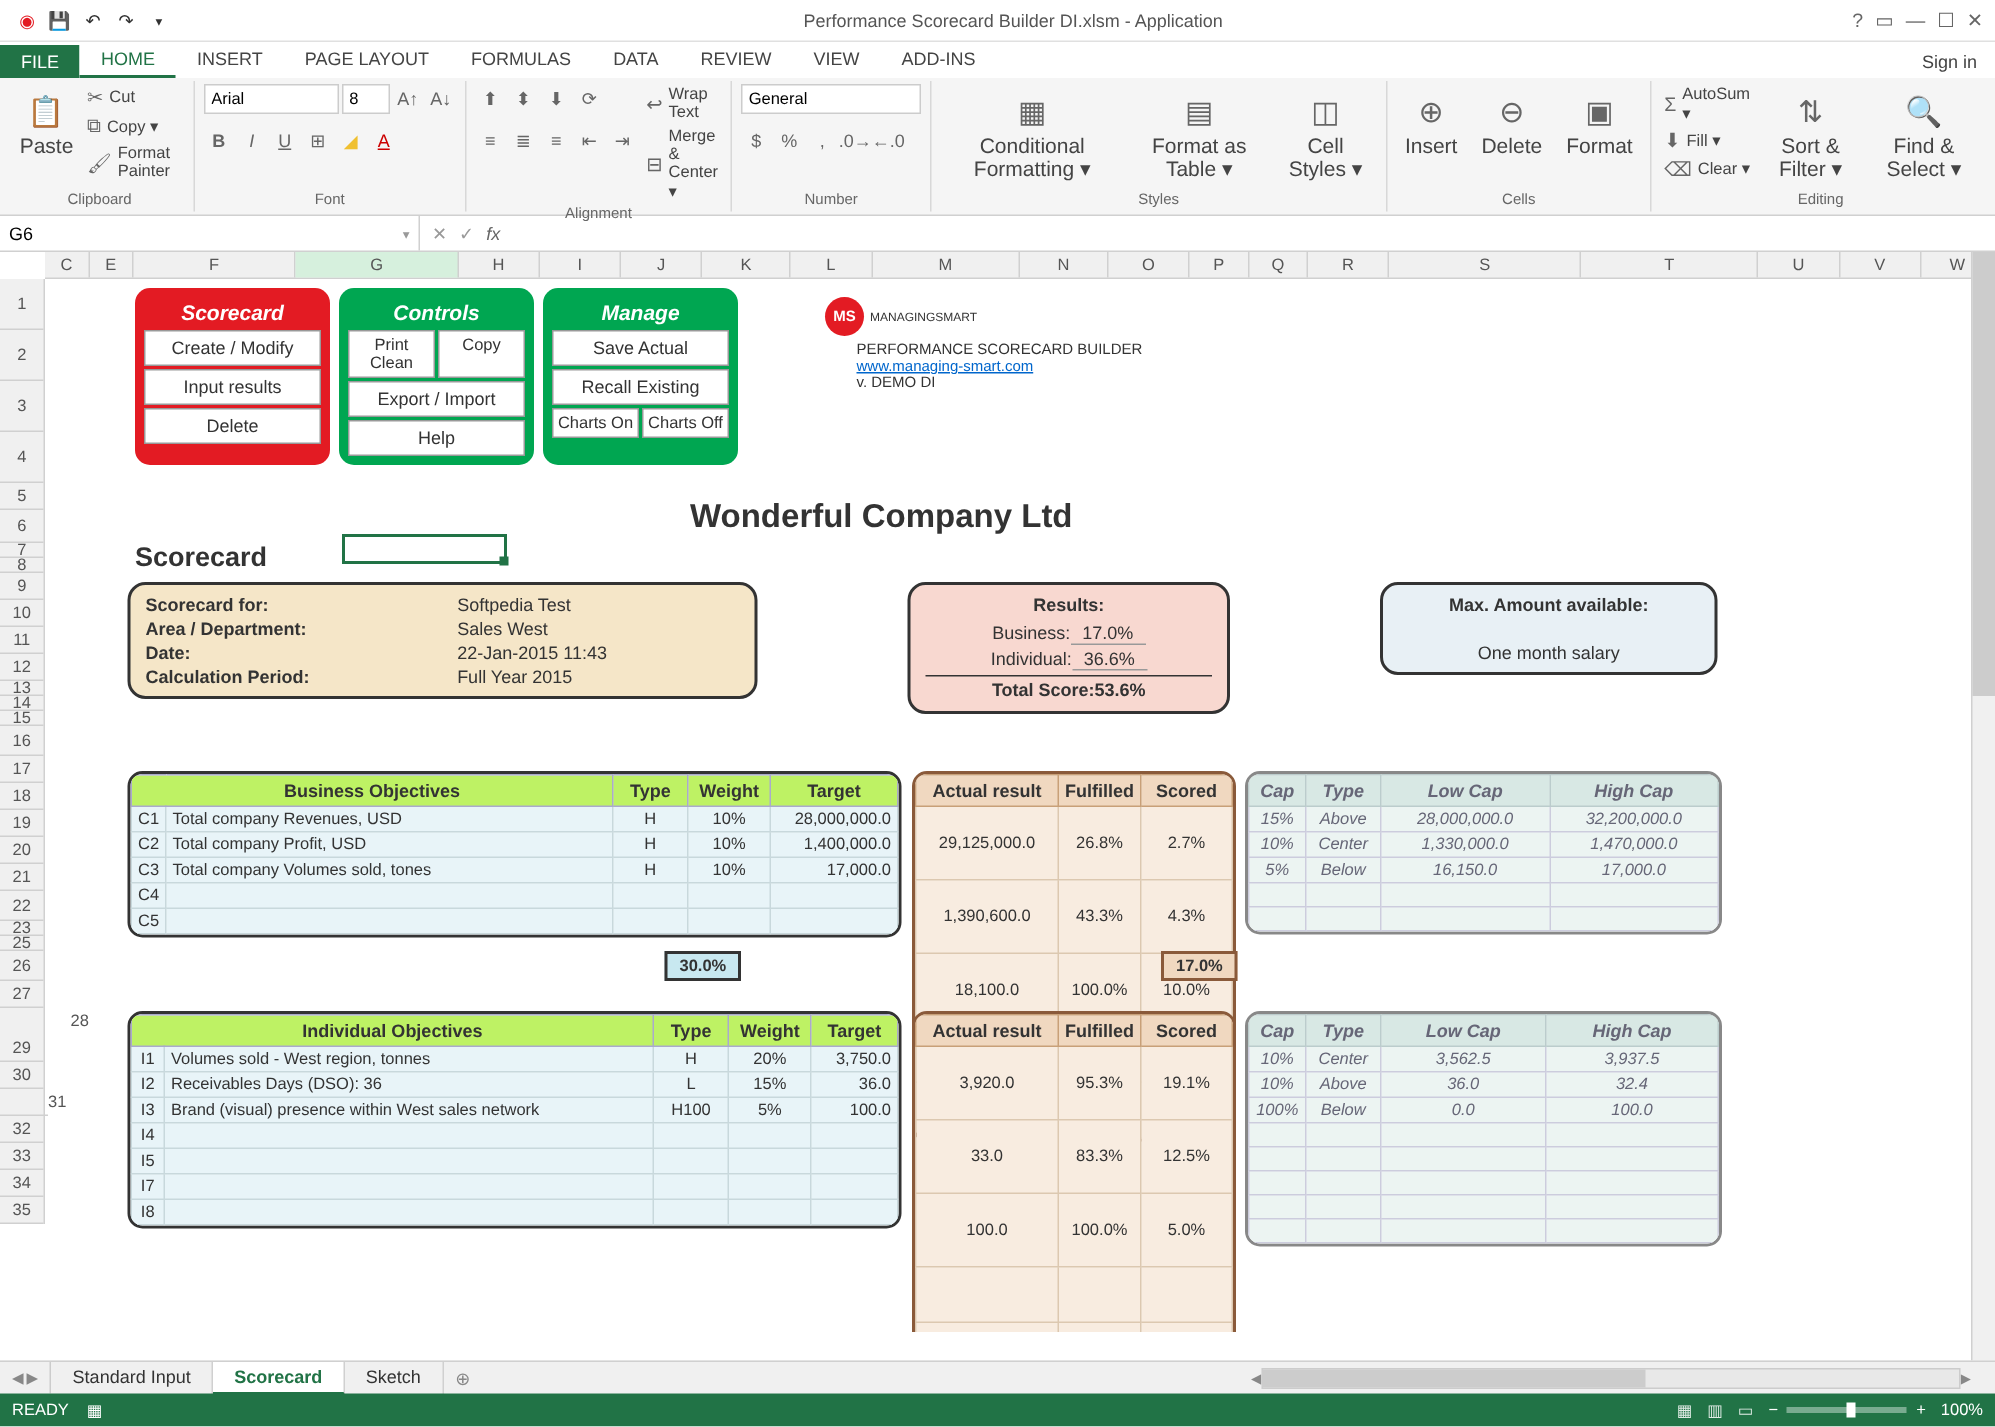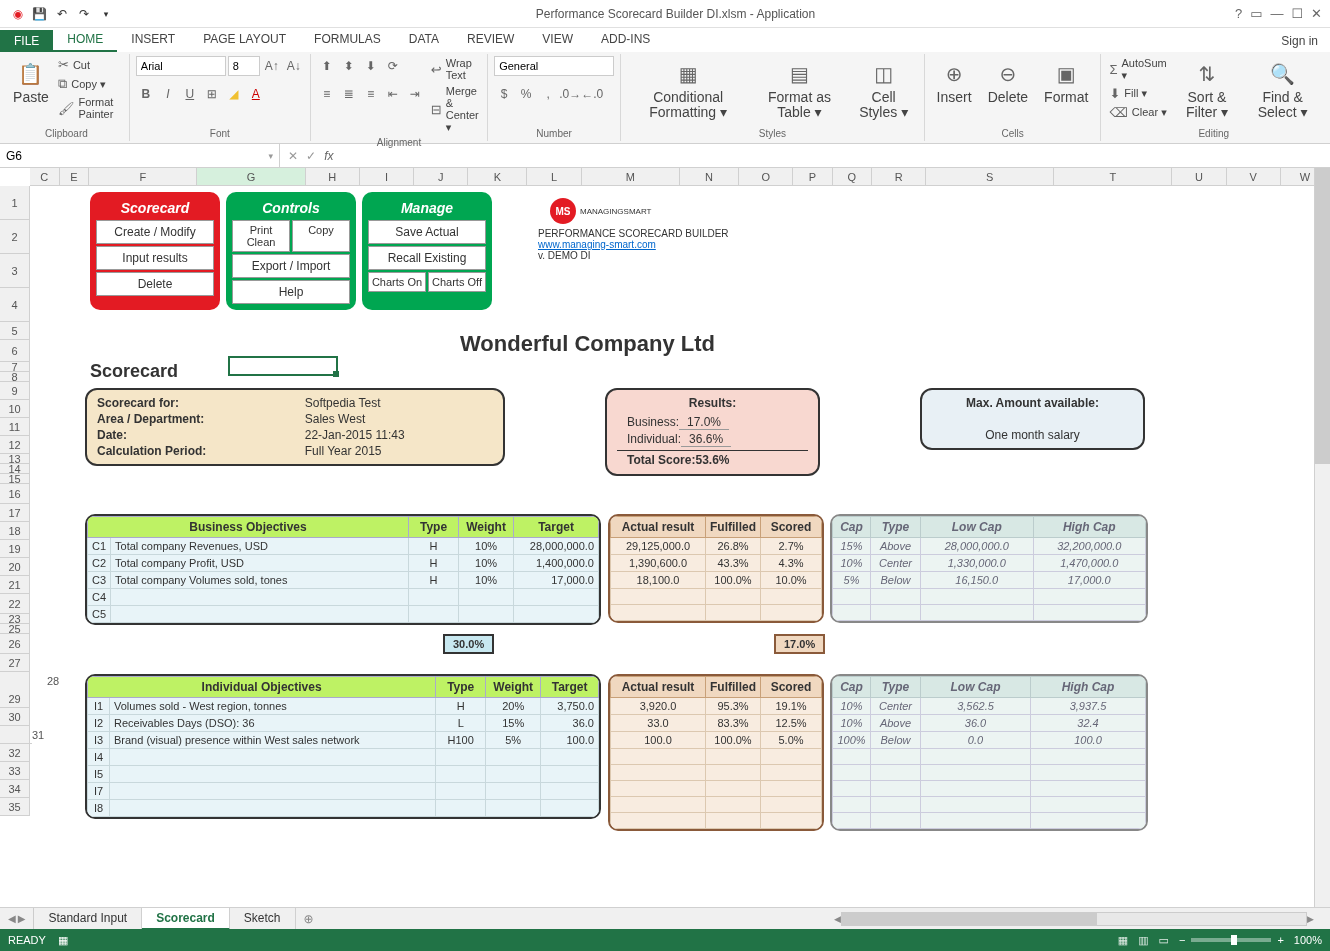--- a/index.html
+++ b/index.html
@@ -45,47 +45,47 @@
 .panel{border-radius:10px;padding:6px;display:flex;flex-direction:column;gap:2px}
 .panel.red{background:#e31b23}
 .panel.green{background:#00a651}
 .panel-title{color:#fff;font-weight:bold;font-style:italic;text-align:center;font-size:14px;padding:2px 0}
 .panel-btn{background:#fff;border:1px solid #999;padding:4px 6px;font-size:12px;text-align:center;cursor:pointer}
 .panel-btn-row{display:flex;gap:2px}
 .panel-btn-row .panel-btn{flex:1;font-size:11px;padding:3px 2px}
 .ms-logo{position:absolute;left:520px;top:12px;display:flex;align-items:center;gap:4px}
 .ms-circle{width:26px;height:26px;background:#e31b23;border-radius:50%;color:#fff;display:flex;align-items:center;justify-content:center;font-size:10px;font-weight:bold}
 .ms-text{font-size:8px;color:#333}
-.ms-sub{position:absolute;left:508px;top:42px;font-size:10px;text-align:left}
+.ms-sub{position:absolute;left:541px;top:42px;font-size:10px;text-align:left}
 .ms-link{color:#0066cc;text-decoration:underline;cursor:pointer}
 .company{position:absolute;left:430px;top:145px;font-size:22px;font-weight:bold}
 .sc-label{position:absolute;left:60px;top:175px;font-size:18px;font-weight:bold}
 .sel-cell{position:absolute;left:198px;top:170px;width:110px;height:20px;border:2px solid #217346;background:#fff}
 .sel-cell::after{content:"";position:absolute;right:-3px;bottom:-3px;width:6px;height:6px;background:#217346}
 .info-box{position:absolute;border:2px solid #333;border-radius:12px;padding:6px 10px;font-size:12px}
 .info-box.tan{background:#f5e6c8}
 .info-box.pink{background:#f8d8d0}
 .info-box.blue{background:#e8f0f5}
 .info-grid{display:grid;grid-template-columns:auto auto;gap:2px 10px}
 .info-grid .lbl{font-weight:bold}
 .res-title{text-align:center;font-weight:bold;margin-bottom:4px}
-.res-row{display:flex;justify-content:flex-start;padding:1px 10px}
+.res-row{display:flex;justify-content:center;padding:1px 10px}
 .res-row.total{font-weight:bold;border-top:1px solid #333;margin-top:2px;padding-top:2px}
 .res-row .val{border-bottom:1px solid #999;min-width:50px;text-align:center}
 .obj-table{position:absolute;border:2px solid #333;border-radius:10px;overflow:hidden}
 .obj-table table{border-collapse:collapse;width:100%}
 .obj-table th{background:#bef264;font-size:12px;font-weight:bold;padding:3px 4px;border:1px solid #aac}
 .obj-table td{font-size:11px;padding:2px 4px;border:1px solid #c8d8dc;background:#e8f4f8;height:16px}
 .obj-table .id-col{width:22px;text-align:center}
 .obj-table .center{text-align:center}
 .obj-table .right{text-align:right}
 .res-table{position:absolute;border:2px solid #8a5a3a;border-radius:10px;overflow:hidden}
 .res-table table{border-collapse:collapse;width:100%}
 .res-table th{background:#f0d8c0;font-size:12px;font-weight:bold;padding:3px 4px;border:1px solid #c8a078}
-.res-table td{font-size:11px;padding:2px 4px;border:1px solid #dcc8b0;background:#f8ece0;height:16px;text-align:center}
+.res-table td{font-size:11px;padding:18px 4px;border:1px solid #dcc8b0;background:#f8ece0;height:16px;text-align:center}
 .cap-table{position:absolute;border:2px solid #888;border-radius:10px;overflow:hidden}
 .cap-table table{border-collapse:collapse;width:100%}
 .cap-table th{background:#d8e8e4;font-size:12px;font-style:italic;color:#667;padding:3px 4px;border:1px solid #bcc}
 .cap-table td{font-size:11px;font-style:italic;color:#667;padding:2px 4px;border:1px solid #ccd;background:#ecf4f2;height:16px;text-align:center}
 .sum-box{position:absolute;border:2px solid #333;background:#c8e8f0;font-size:11px;font-weight:bold;text-align:center;padding:2px 8px}
 .sum-box.tan{background:#f0d8c0;border-color:#8a5a3a}
 .sheet-tabs{position:absolute;bottom:22px;left:0;right:0;height:22px;background:#f0f0f0;border-top:1px solid #d0d0d0;display:flex;align-items:center}
 .nav-arrows{display:flex;gap:2px;padding:0 8px;border-right:1px solid #ccc;height:100%;align-items:center}
 .nav-arrows span{cursor:pointer;color:#888;font-size:10px}
 .stab{padding:3px 14px;font-size:12px;cursor:pointer;border-right:1px solid #d0d0d0;background:#f0f0f0}

